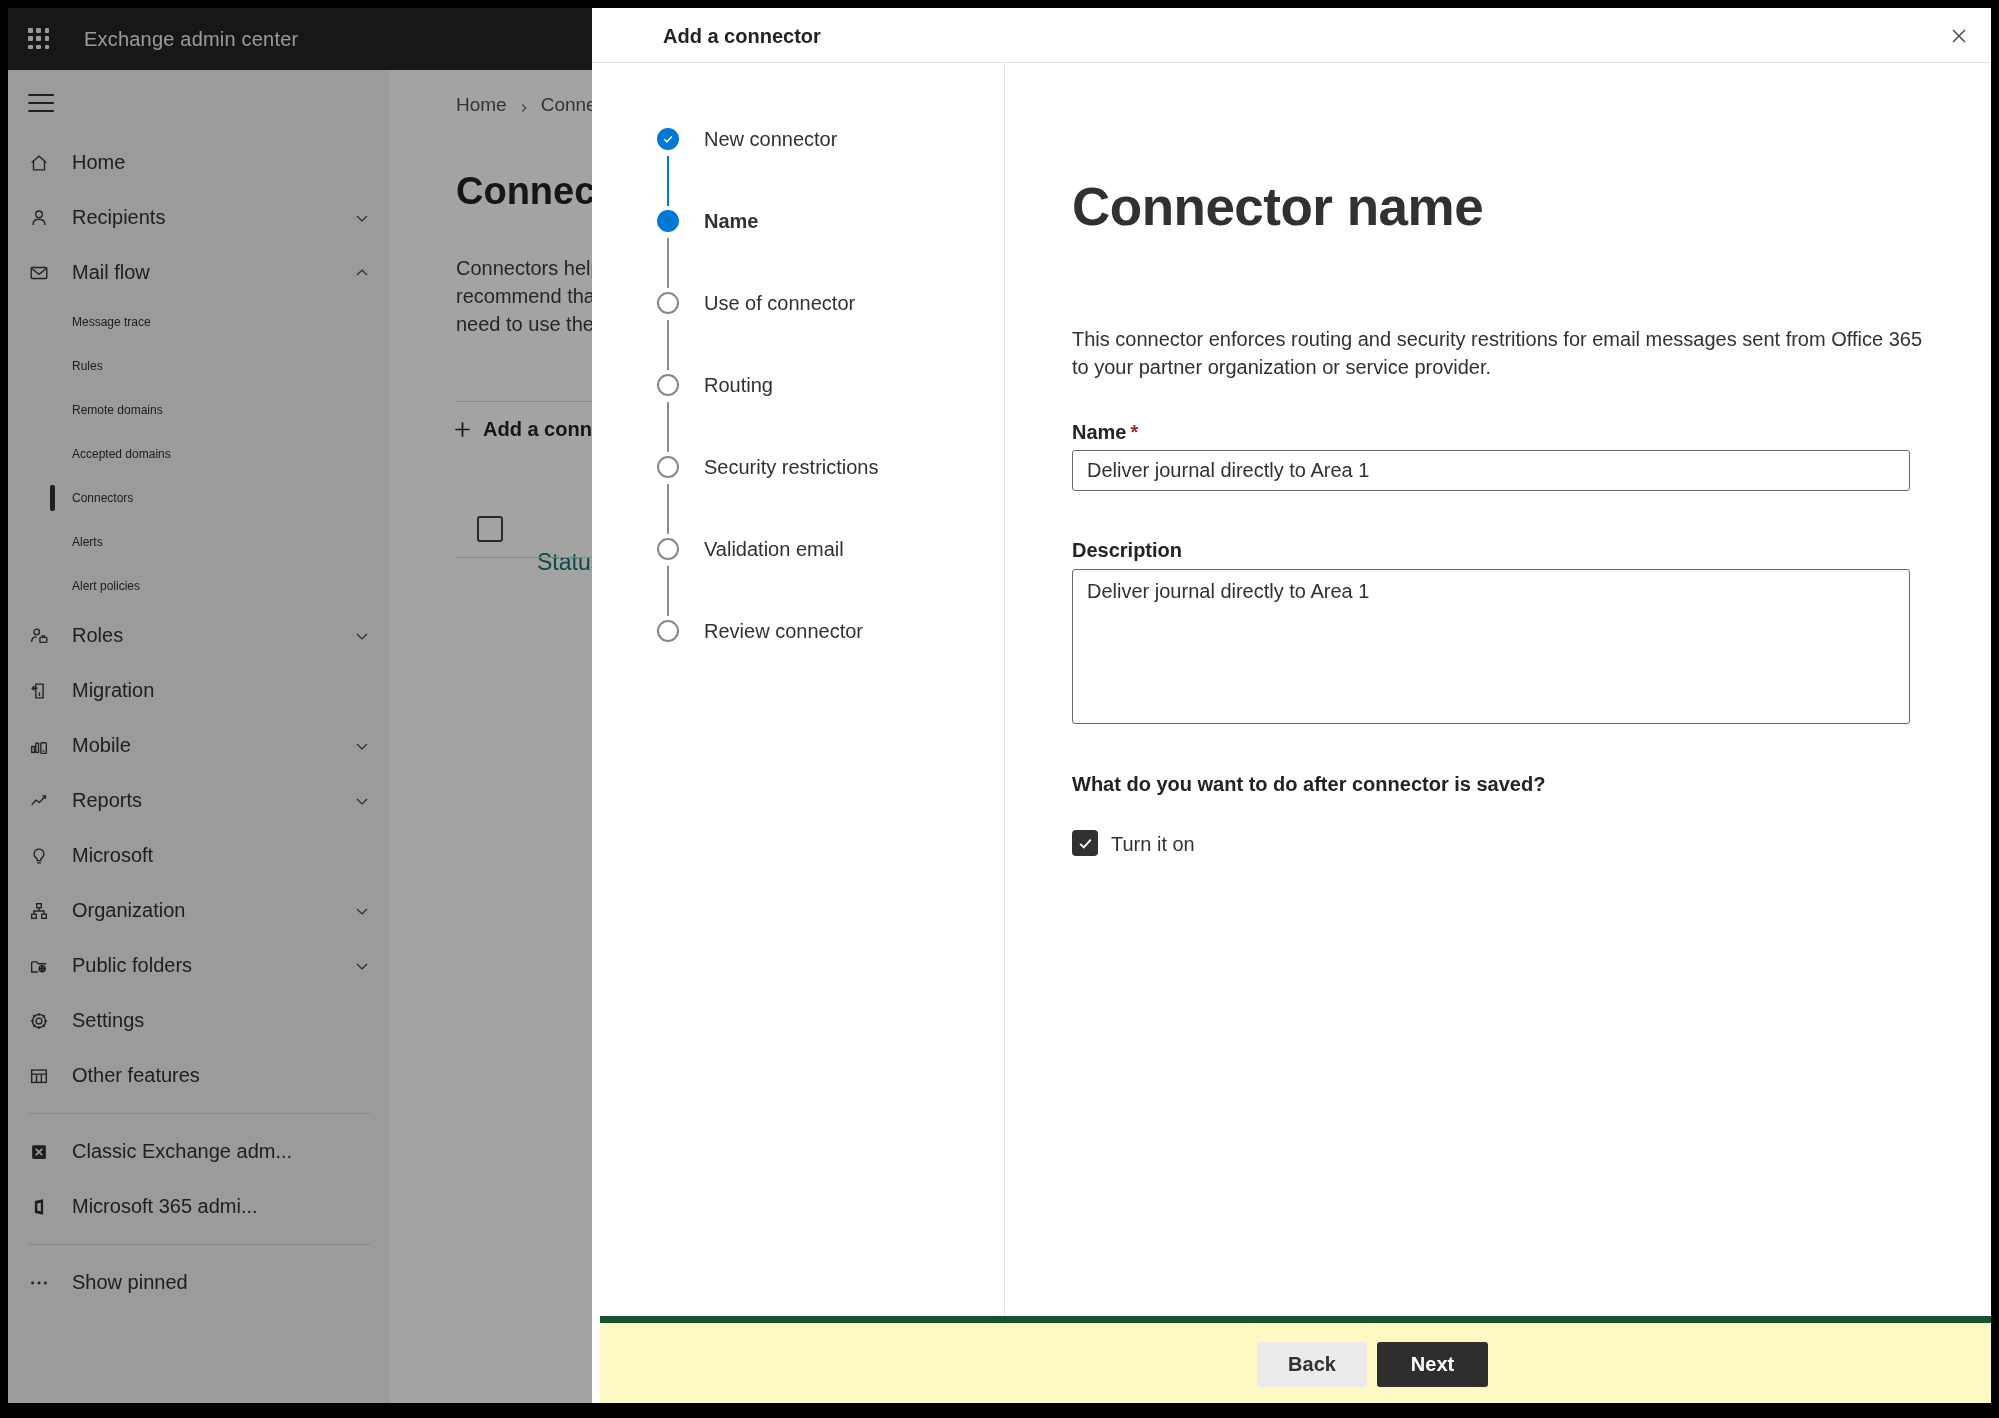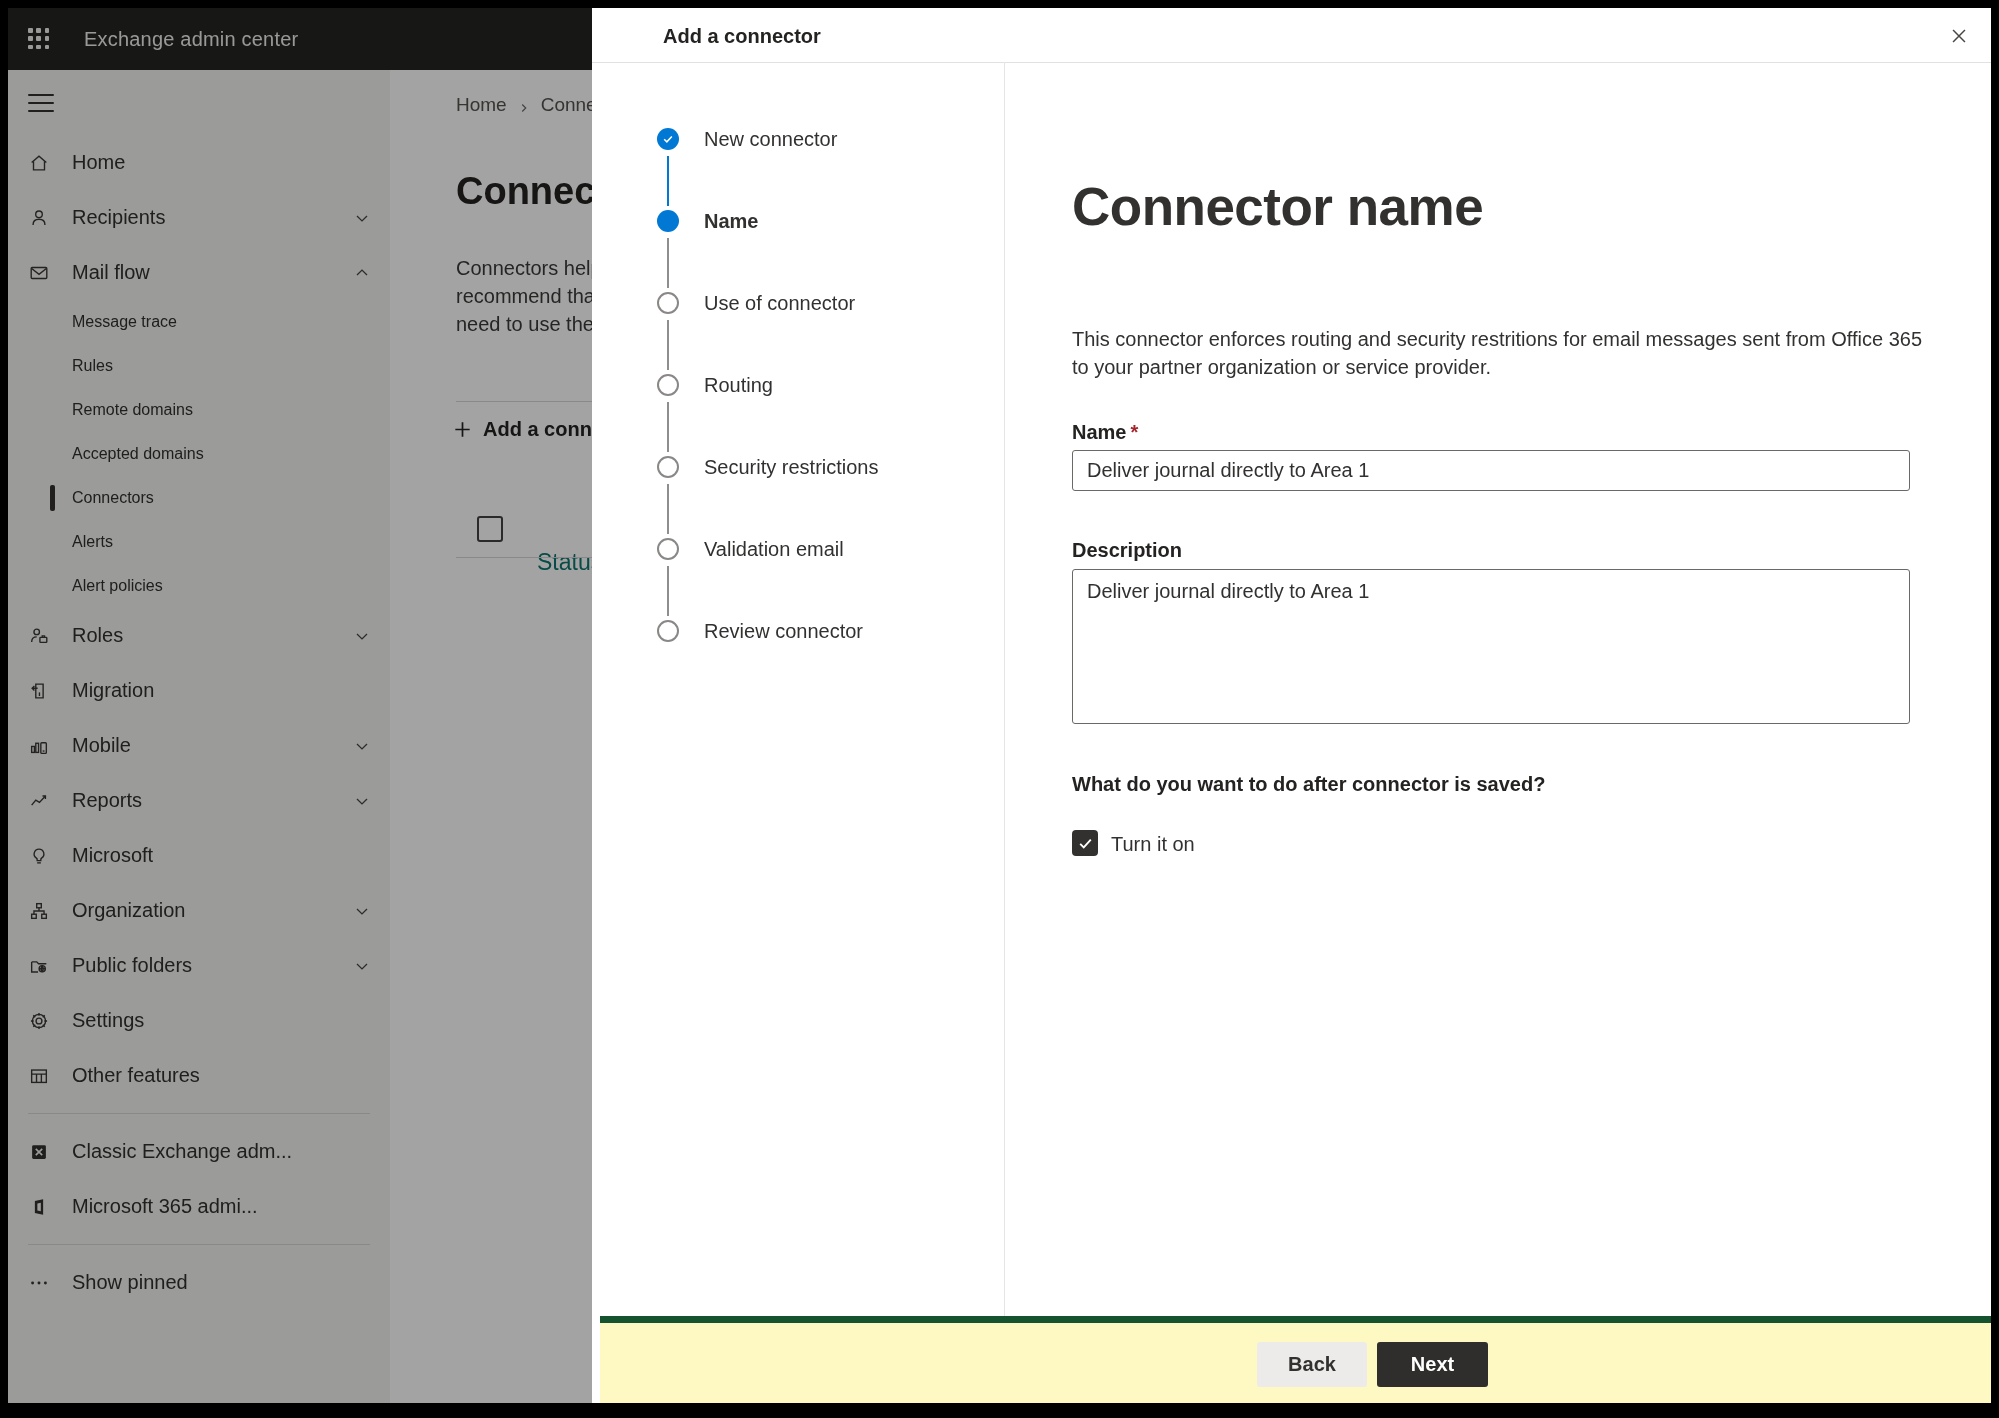--- a/index.html
+++ b/index.html
@@ -16,21 +16,21 @@
   
   .sidebar{position:absolute;left:0;top:62px;width:382px;bottom:0;background:#f3f2f1;overflow:hidden;}
   .hamburger{position:absolute;left:20px;top:24px;width:26px;height:20px;cursor:pointer;}
   .hamburger i{display:block;height:2.4px;background:#323130;margin-bottom:5.6px;border-radius:1px;}
   .nav{position:absolute;left:0;top:65px;right:0;}
   .nav-item,.nav-sub{position:relative;display:flex;align-items:center;color:#323130;cursor:pointer;}
   .nav-item{height:55px;}
   .nav-sub{height:44px;padding-left:64px;}
   .nav-item .nico{width:22px;height:22px;margin-left:20px;flex:none;color:#3a3836;}
   .nav-item .nlbl{margin-left:22px;font-size:20px;white-space:nowrap;}
-  .nav-sub .nlbl{font-size:16px;white-space:nowrap;}
+  .nav-sub .nlbl{font-size:12px;white-space:nowrap;}
   .chev{position:absolute;right:18px;top:50%;margin-top:-10px;width:20px;height:20px;color:#484644;}
   .nav-sub.selected::before{content:"";position:absolute;left:42px;top:50%;margin-top:-13px;width:4.5px;height:26px;background:#323130;border-radius:2px;}
   .nav-divider{height:1px;background:#d8d6d4;margin:10px 20px;}
 
   
   .page{position:absolute;left:382px;top:62px;right:0;bottom:0;background:#fff;overflow:hidden;}
   .crumbs{position:absolute;left:66px;top:24px;display:flex;align-items:center;gap:10px;font-size:19px;color:#55534f;white-space:nowrap;}
   .crumb-chev{width:14px;height:14px;color:#6b6966;flex:none;}
   .page-h1{position:absolute;left:66px;top:100px;font-size:38px;font-weight:700;color:#242322;white-space:nowrap;}
   .page-para{position:absolute;left:66px;top:184px;font-size:20px;line-height:28px;color:#3b3a39;white-space:nowrap;}

